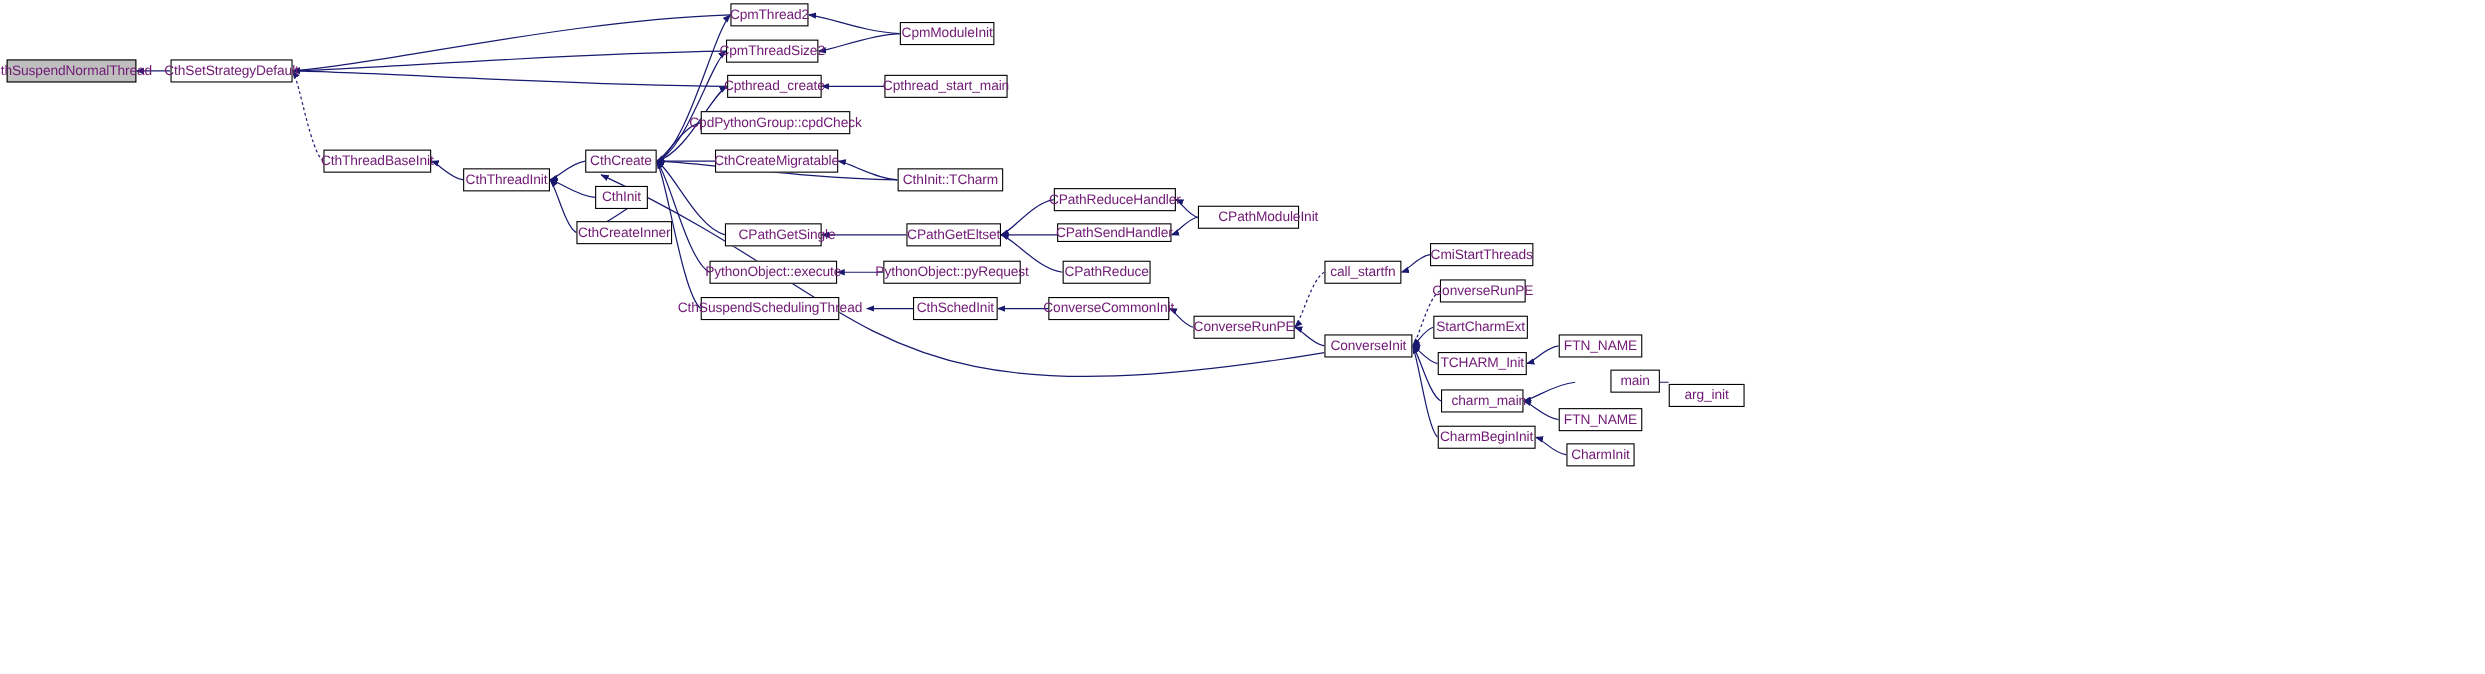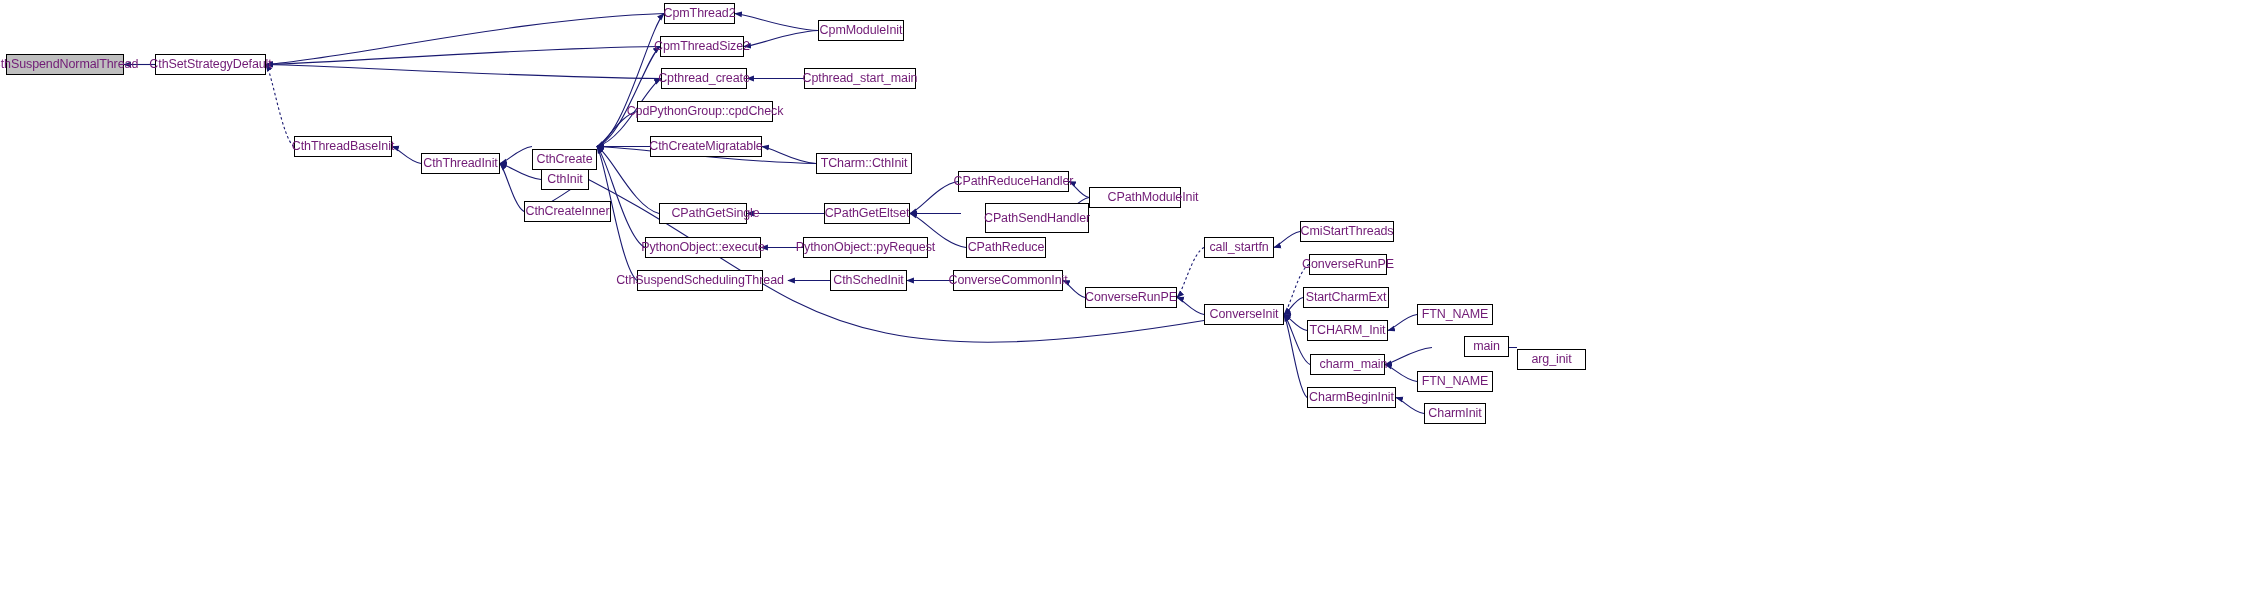--- a/index.html
+++ b/index.html
@@ -84,30 +84,30 @@
       <div class="node highlight" style="left: 6px; top: 54px; width: 118px; height: 21px;">CthSuspendNormalThread</div>
       <div class="node" style="left: 155px; top: 54px; width: 111px; height: 21px;">CthSetStrategyDefault</div>
       <div class="node" style="left: 664px; top: 3px; width: 71px; height: 21px;">CpmThread2</div>
       <div class="node" style="left: 818px; top: 20px; width: 86px; height: 21px;">CpmModuleInit</div>
       <div class="node" style="left: 660px; top: 36px; width: 84px; height: 21px;">CpmThreadSize2</div>
       <div class="node" style="left: 661px; top: 68px; width: 86px; height: 21px;">Cpthread_create</div>
       <div class="node" style="left: 804px; top: 68px; width: 112px; height: 21px;">Cpthread_start_main</div>
       <div class="node" style="left: 637px; top: 101px; width: 136px; height: 21px;">CpdPythonGroup::cpdCheck</div>
       <div class="node" style="left: 294px; top: 136px; width: 98px; height: 21px;">CthThreadBaseInit</div>
       <div class="node" style="left: 421px; top: 153px; width: 79px; height: 21px;">CthThreadInit</div>
-      <div class="node" style="left: 532px; top: 149px; width: 65px; height: 21px;">CthCreate</div>
+      <div class="node" style="left: 532px; top: 136px; width: 65px; height: 21px;">CthCreate</div>
       <div class="node" style="left: 650px; top: 136px; width: 112px; height: 21px;">CthCreateMigratable</div>
-      <div class="node" style="left: 816px; top: 153px; width: 96px; height: 21px;">TCharm::CthInit</div>
+      <div class="node" style="left: 816px; top: 153px; width: 96px; height: 21px;">CthInit::TCharm</div>
       <div class="node" style="left: 541px; top: 169px; width: 48px; height: 21px;">CthInit</div>
       <div class="node" style="left: 524px; top: 201px; width: 87px; height: 21px;">CthCreateInner</div>
       <div class="node" style="left: 659px; top: 203px; width: 88px; height: 21px; padding-left: 25px;">CPathGetSingle</div>
       <div class="node" style="left: 824px; top: 203px; width: 86px; height: 21px;">CPathGetEltset</div>
       <div class="node" style="left: 958px; top: 171px; width: 111px; height: 21px;">CPathReduceHandler</div>
       <div class="node" style="left: 1089px; top: 187px; width: 92px; height: 21px; padding-left: 36px;">CPathModuleInit</div>
-      <div class="node" style="left: 961px; top: 203px; width: 104px; height: 30px; margin-left: 24px;">CPathSendHandler</div>
+      <div class="node" style="left: 961px; top: 203px; width: 104px; height: 17px;">CPathSendHandler</div>
       <div class="node" style="left: 966px; top: 237px; width: 80px; height: 21px;">CPathReduce</div>
       <div class="node" style="left: 645px; top: 237px; width: 116px; height: 21px;">PythonObject::execute</div>
       <div class="node" style="left: 803px; top: 237px; width: 125px; height: 21px;">PythonObject::pyRequest</div>
       <div class="node" style="left: 637px; top: 270px; width: 126px; height: 21px;">CthSuspendSchedulingThread</div>
       <div class="node" style="left: 830px; top: 270px; width: 77px; height: 21px;">CthSchedInit</div>
       <div class="node" style="left: 953px; top: 270px; width: 110px; height: 21px;">ConverseCommonInit</div>
       <div class="node" style="left: 1085px; top: 287px; width: 92px; height: 21px;">ConverseRunPE</div>
       <div class="node" style="left: 1204px; top: 237px; width: 70px; height: 21px;">call_startfn</div>
       <div class="node" style="left: 1300px; top: 221px; width: 94px; height: 21px;">CmiStartThreads</div>
       <div class="node" style="left: 1204px; top: 304px; width: 80px; height: 21px;">ConverseInit</div>

